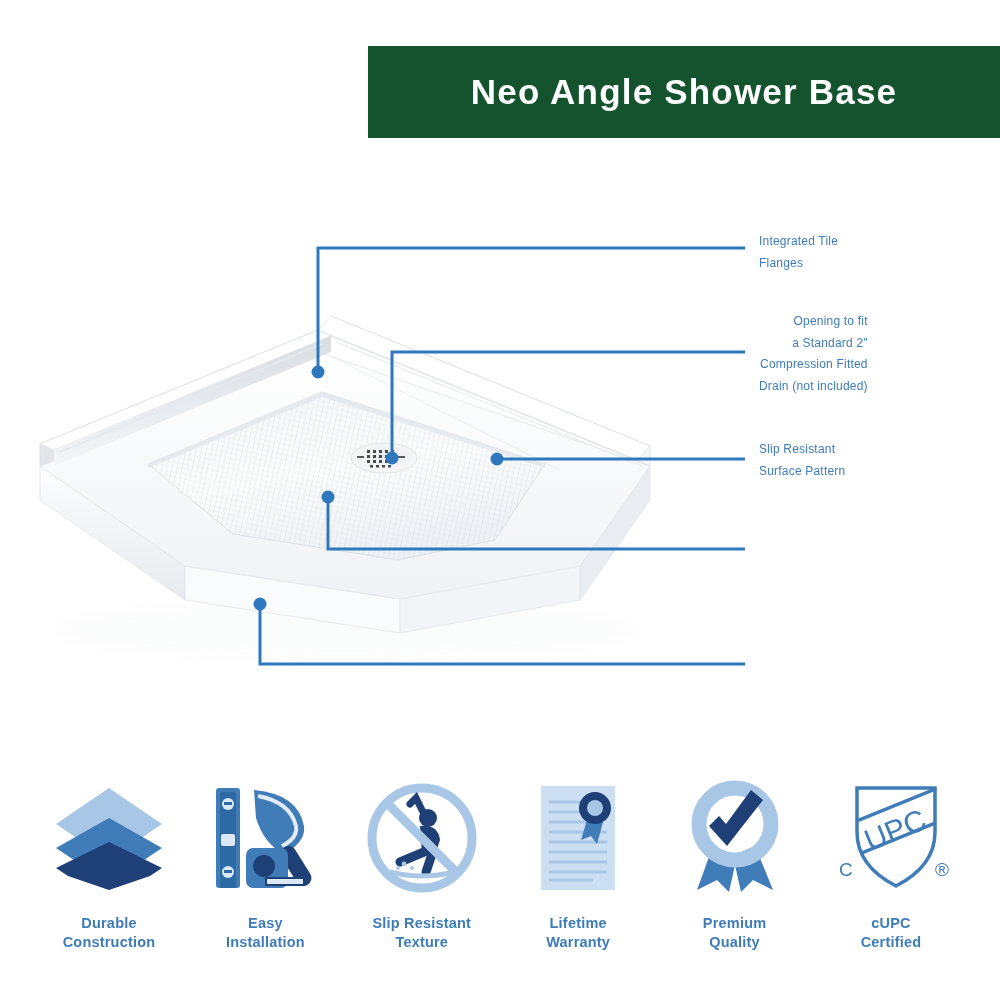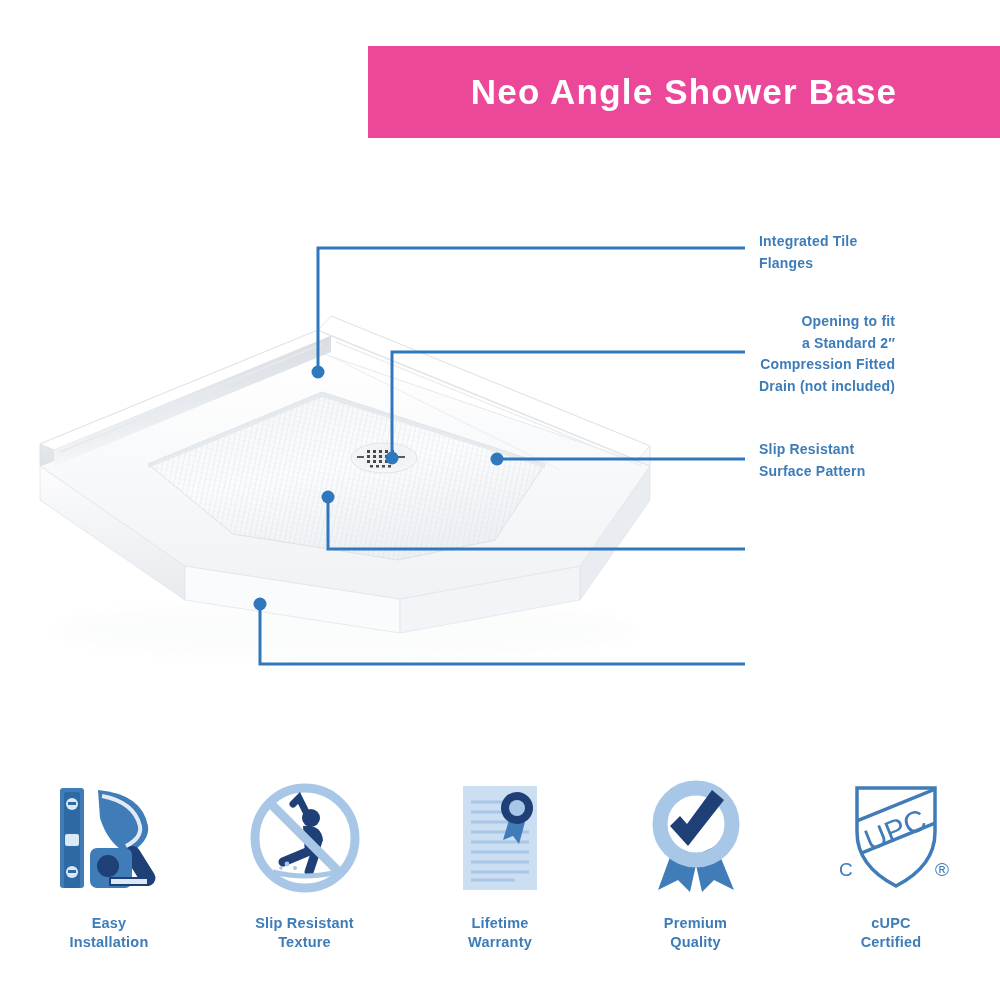--- a/index.html
+++ b/index.html
@@ -10,37 +10,37 @@
     overflow:hidden;
     position:relative;
   }
   #stage{position:absolute;inset:0;width:1000px;height:1000px;}
 
   
   .title-banner{
     position:absolute;
     left:368px;top:46px;
     width:632px;height:92px;
-    background:#ec4899;
+    background:#14532d;
     display:flex;align-items:center;justify-content:center;
   }
   .title-banner .title-text{
     color:#ffffff;
     font-size:35px;
     font-weight:bold;
     letter-spacing:1.2px;
     white-space:nowrap;
   }
 
   
   .callout{
     position:absolute;
     color:#3e7cb8;
-    font-size:14px;
-    font-weight:bold;
+    font-size:12px;
+    font-weight:normal;
     line-height:21.5px;
     letter-spacing:0.2px;
     white-space:pre-line;
   }
   #callout-0{left:759px;top:231px;}
   #callout-1{left:759px;top:311px;text-align:right;}
   #callout-2{left:759px;top:439px;}
   #callout-3{left:759px;top:519px;}
   #callout-4{left:759px;top:625px;}
 
@@ -219,20 +219,32 @@
 Flanges</div>
   <div class="callout" id="callout-1">Opening to fit
 a Standard 2″
 Compression Fitted
 Drain (not included)</div>
   <div class="callout" id="callout-2">Slip Resistant
 Surface Pattern</div>
 
   <div class="features">
 
+    <div class="feature">
+      <div class="glyph">
+        <svg width="118" height="108" viewBox="0 0 118 108">
+          <polygon points="59,4 112,40 59,76 6,40" fill="#a8c6e6"></polygon>
+          <polygon points="59,34 112,64 100,72 59,100 18,72 6,64" fill="#3f7cb8"></polygon>
+          <polygon points="59,58 112,84 100,92 59,106 18,92 6,84" fill="#1f3f77"></polygon>
+          <polygon points="59,28 104,58 59,88 14,58" fill="#ffffff" opacity="0"></polygon>
+        </svg>
+      </div>
+      <div class="flabel">Durable
+Construction</div>
+    </div>
 
     <div class="feature">
       <div class="glyph">
         <svg width="118" height="112" viewBox="0 0 118 112">
 
           <rect x="10" y="6" width="24" height="100" rx="3" fill="#3f7cb8"></rect>
           <rect x="14" y="10" width="16" height="96" rx="2" fill="#2d6aa3"></rect>
           <circle cx="22" cy="22" r="6" fill="#dbe8f5"></circle>
             <rect x="18" y="20" width="8" height="3" fill="#2d6aa3"></rect>
           <circle cx="22" cy="90" r="6" fill="#dbe8f5"></circle>

